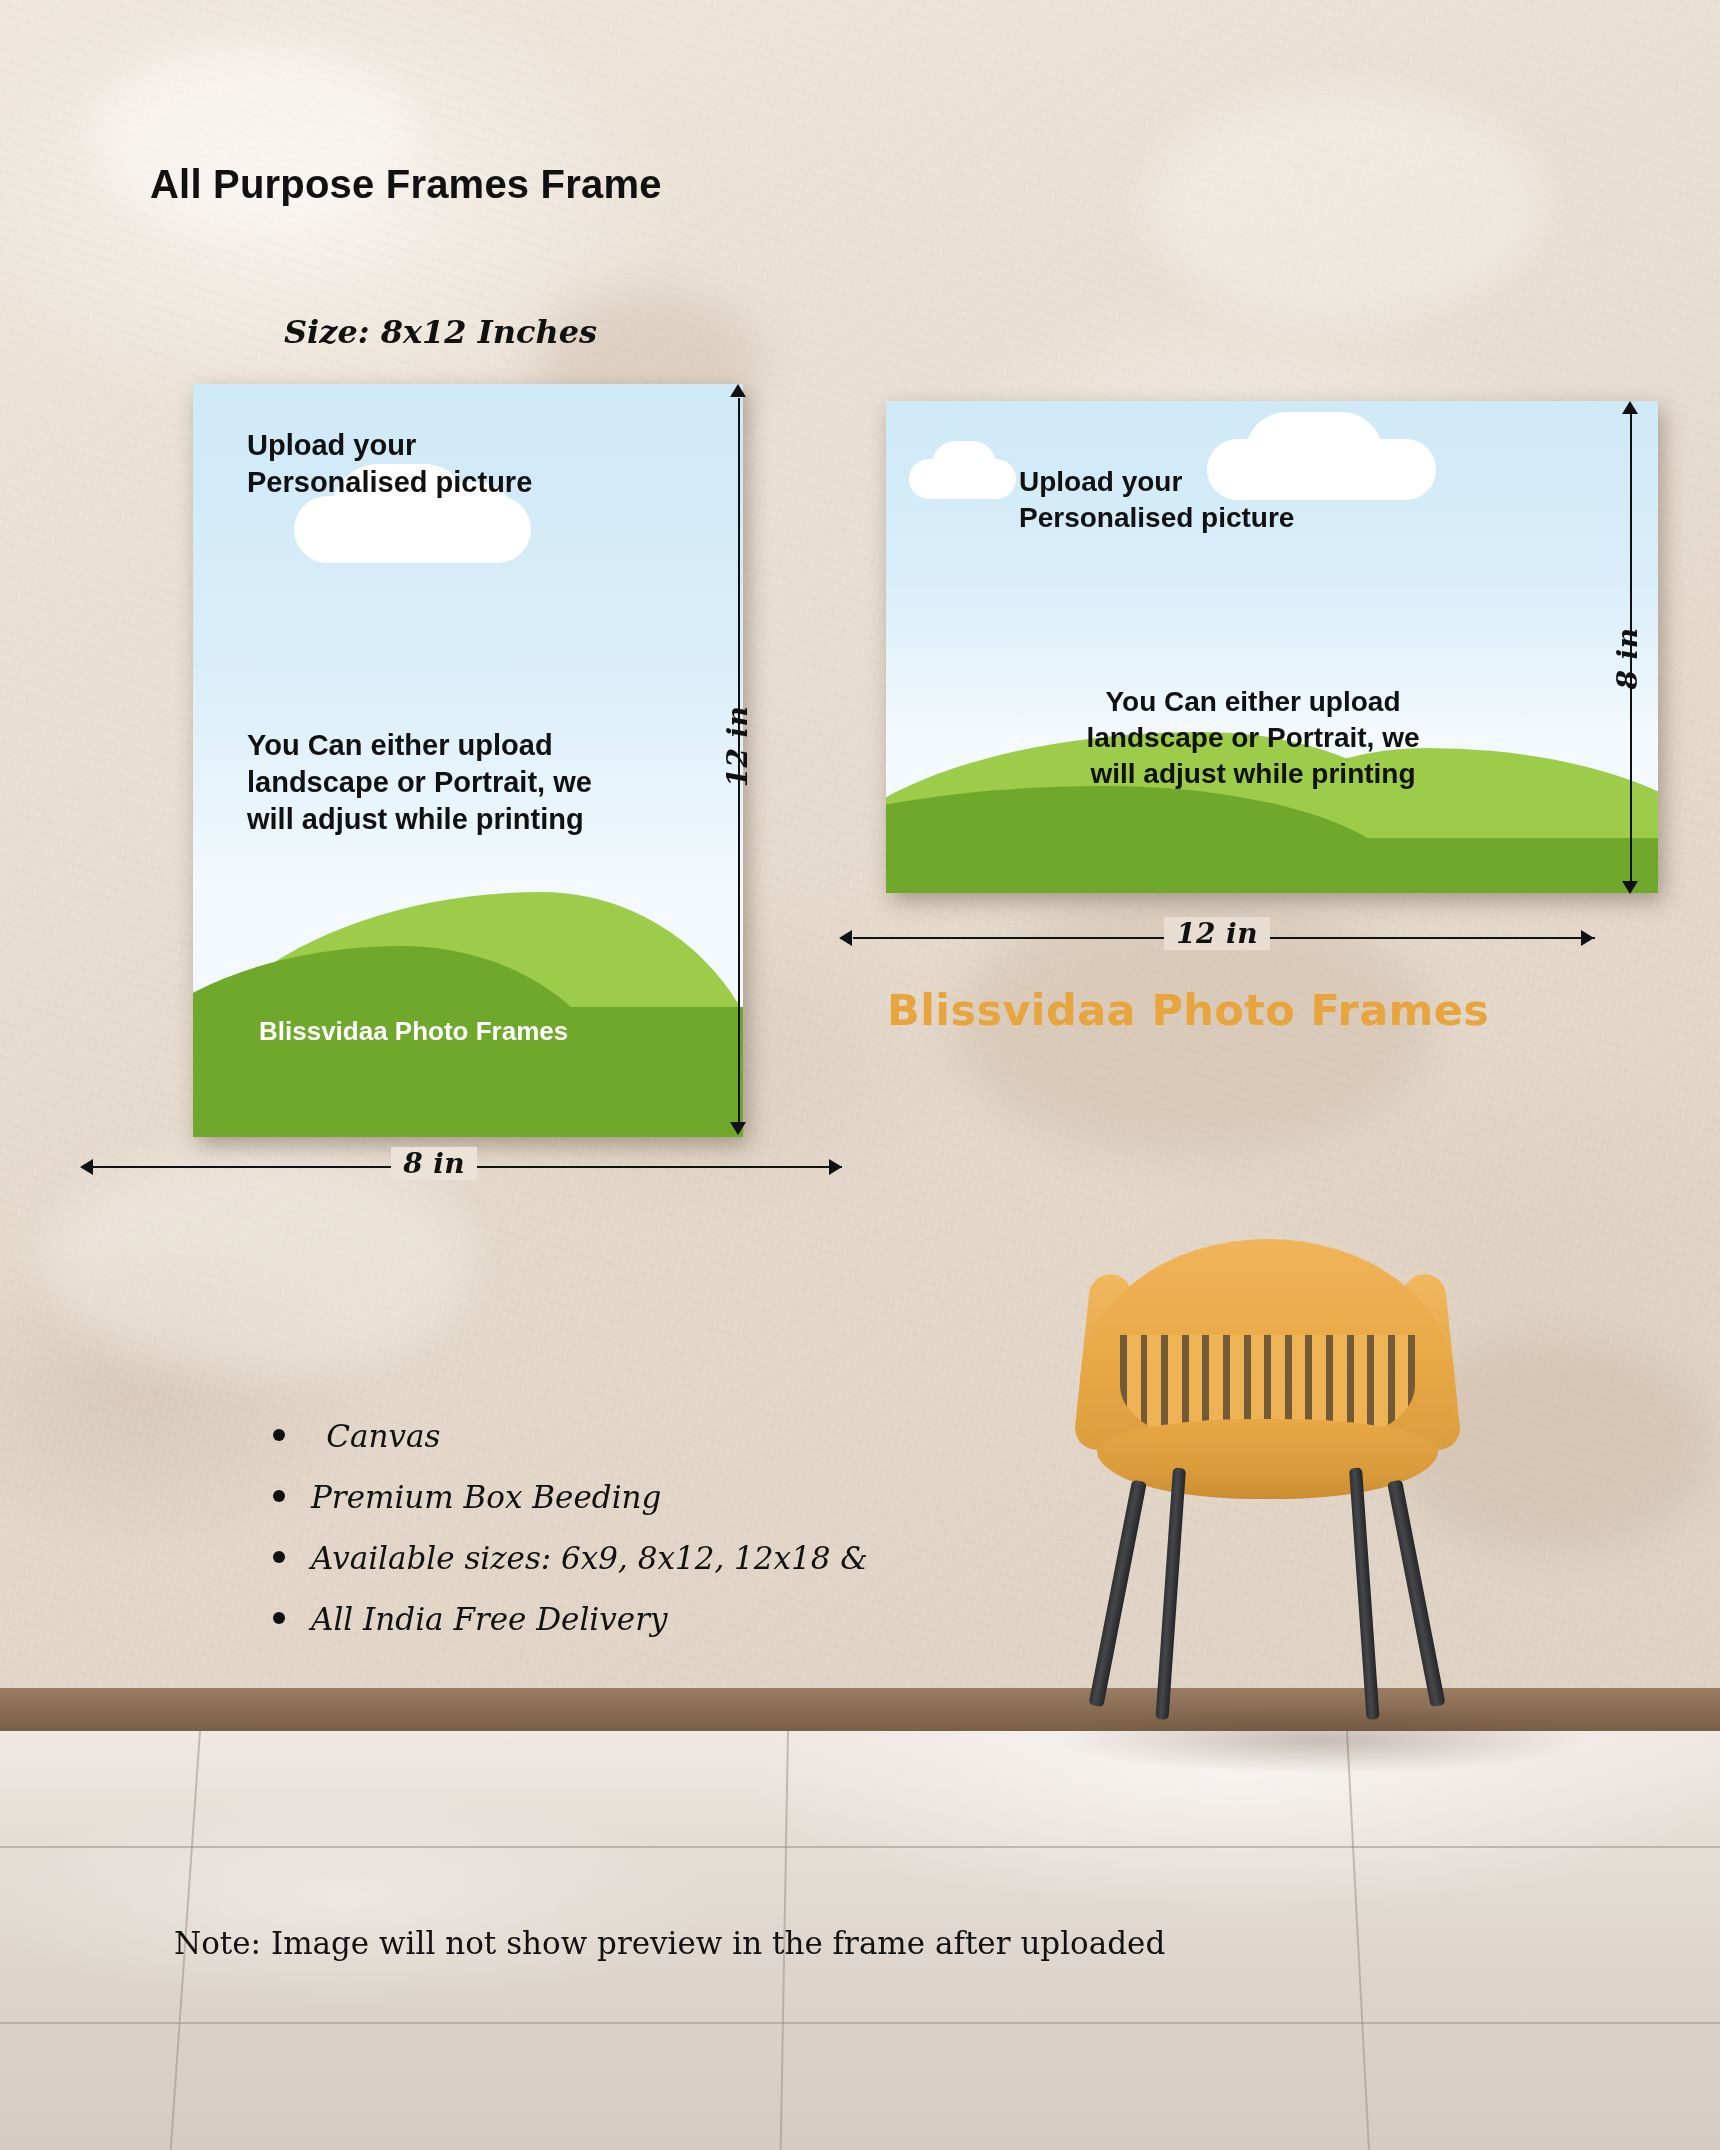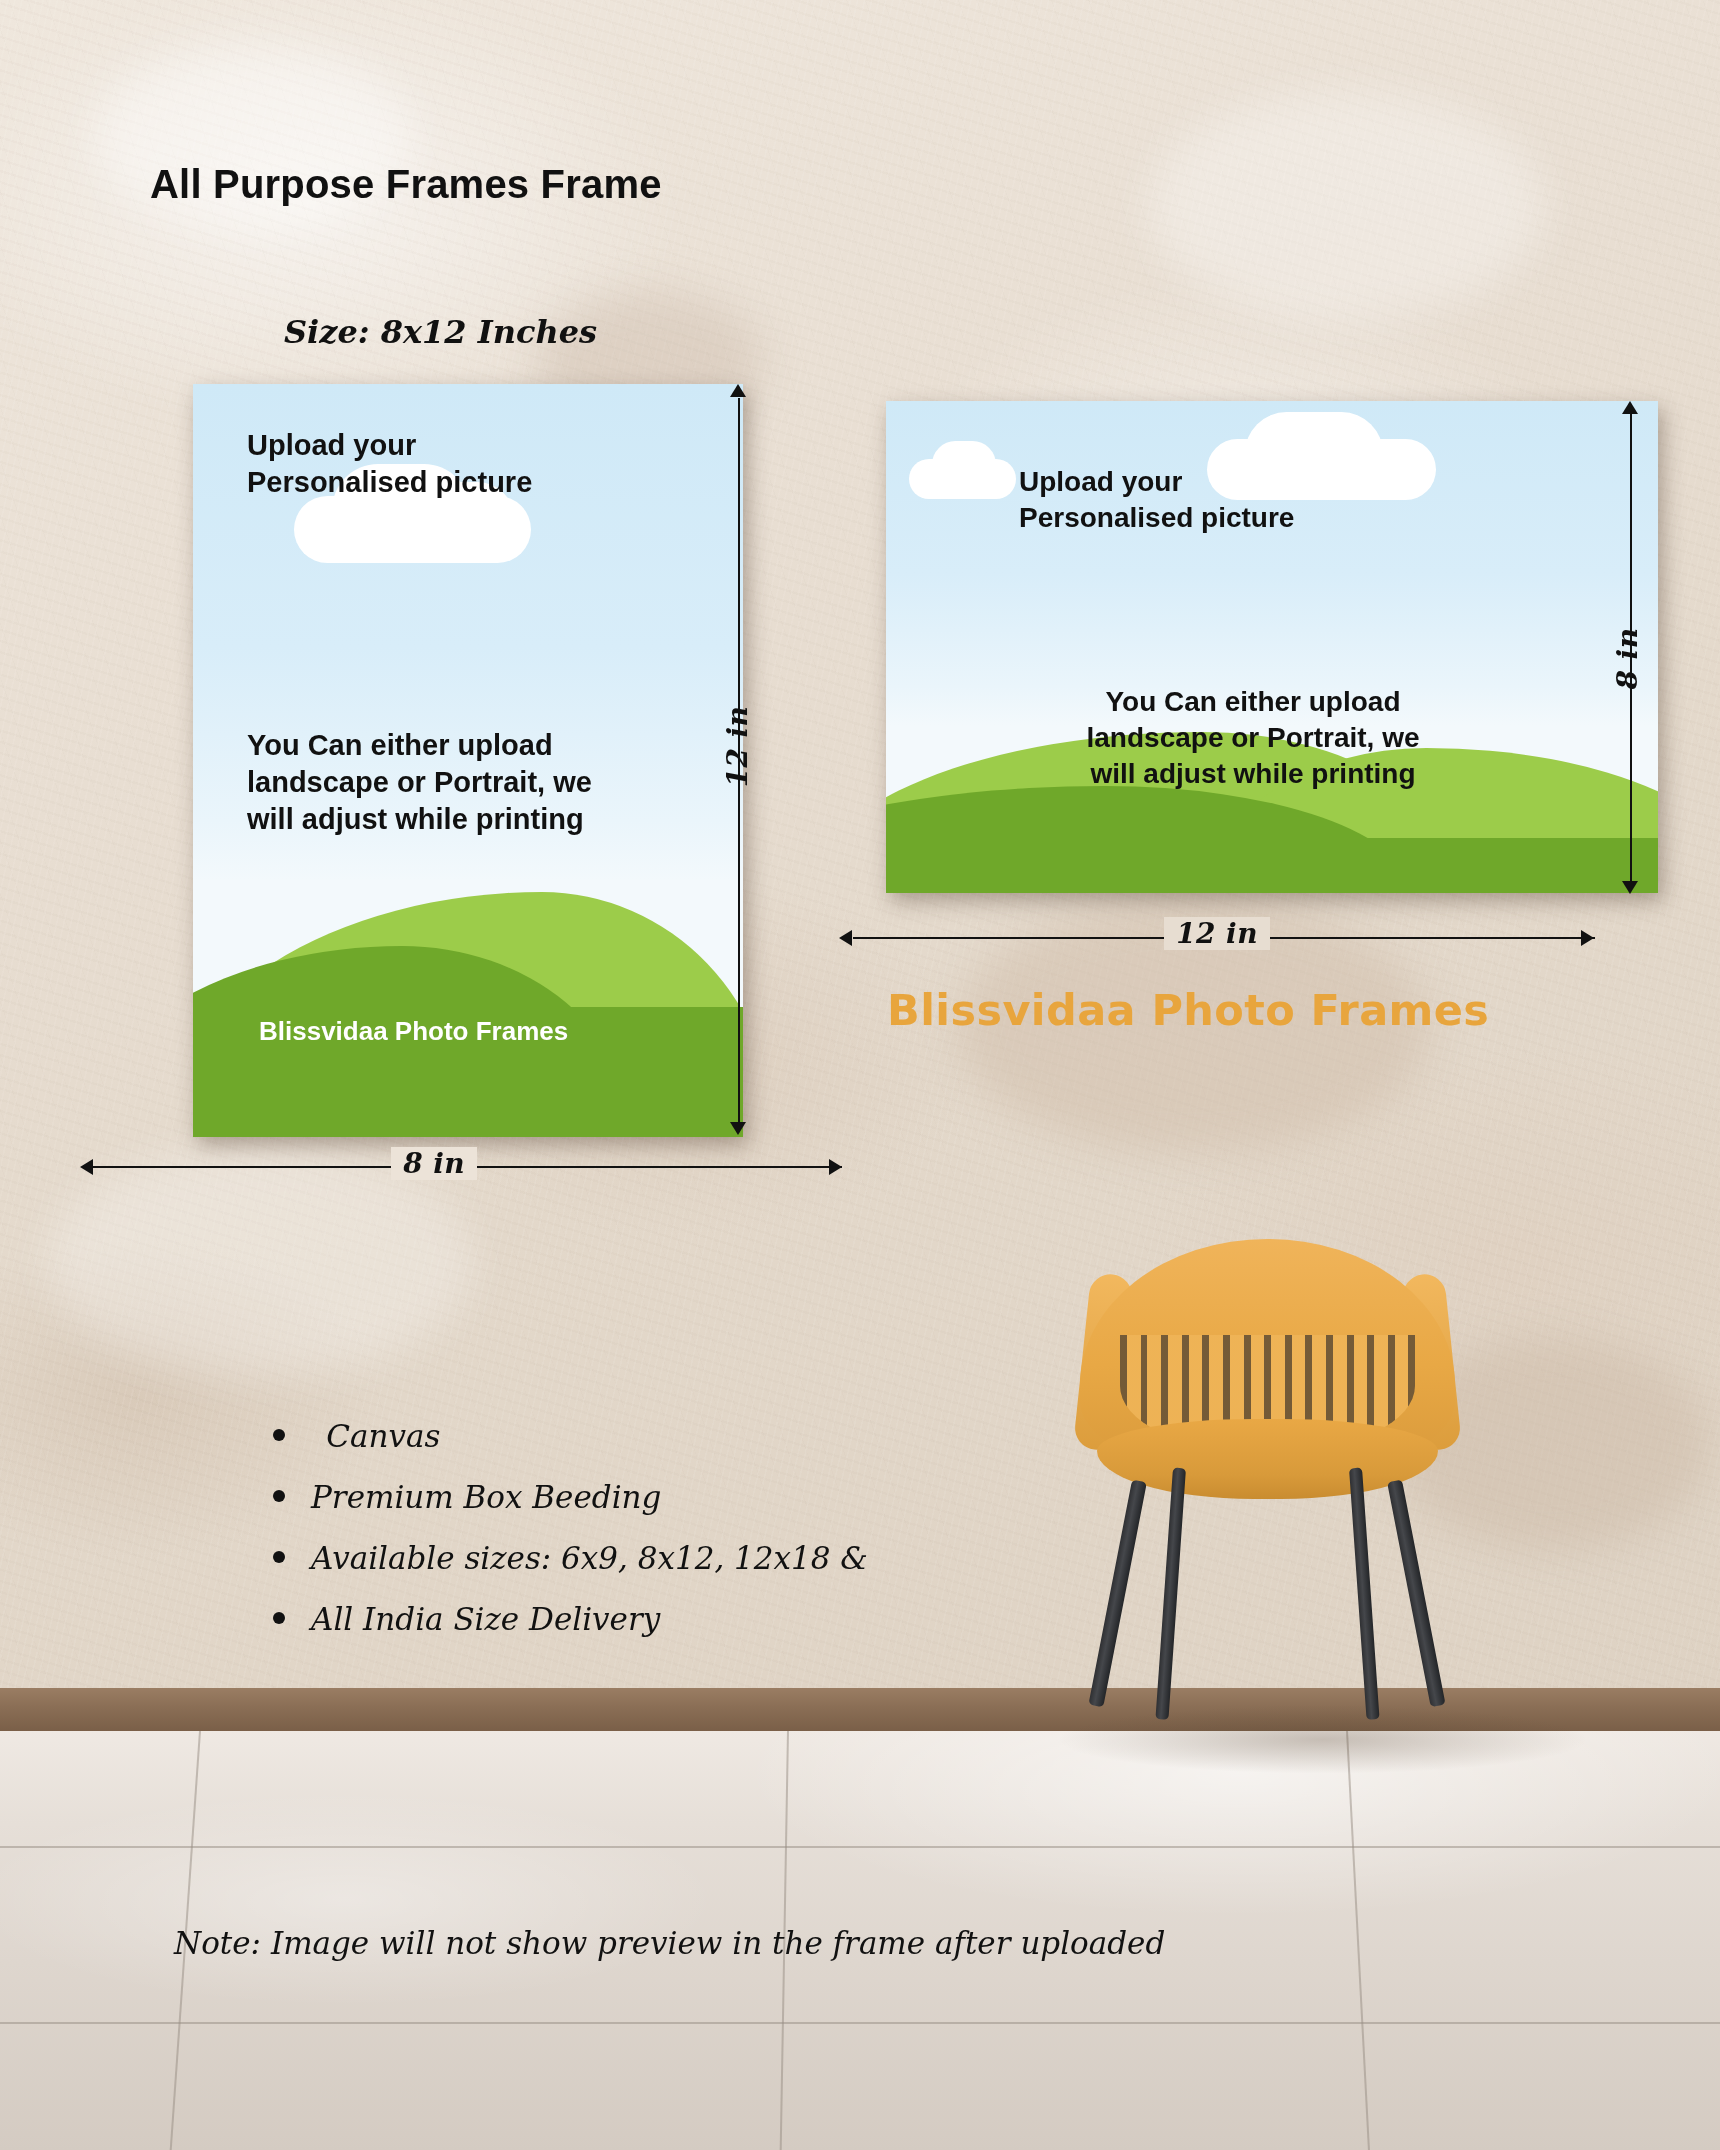--- a/index.html
+++ b/index.html
@@ -199,21 +199,20 @@
   }
   .bullets li .cont {
     display: block;
     padding-left: 15.3px;
   }
   .note {
     position: absolute;
     left: 174px;
     top: 1925px;
     font-family: "DejaVu Serif", serif;
-    font-style: italic;
     color: #111;
     font-size: 31px;
   }
 
   
   .chair { position: absolute; }
   .chair-shell {
     position: absolute;
     left: 0; top: 0;
     width: 375px; height: 229px;
@@ -370,20 +369,20 @@
     <li>
       <span class="cont">Canvas</span>
     </li>
     <li>
       <span>Premium Box Beeding</span>
     </li>
     <li>
       <span>Available sizes: 6x9, 8x12,  12x18 &amp;</span>
     </li>
     <li>
-      <span>All India Size Delivery</span>
+      <span>All India Free Delivery</span>
     </li>
   </ul>
 
   <div class="note">Note: Image will not show preview in the frame after uploaded</div>
 
 </div>
 
 
 </body></html>

